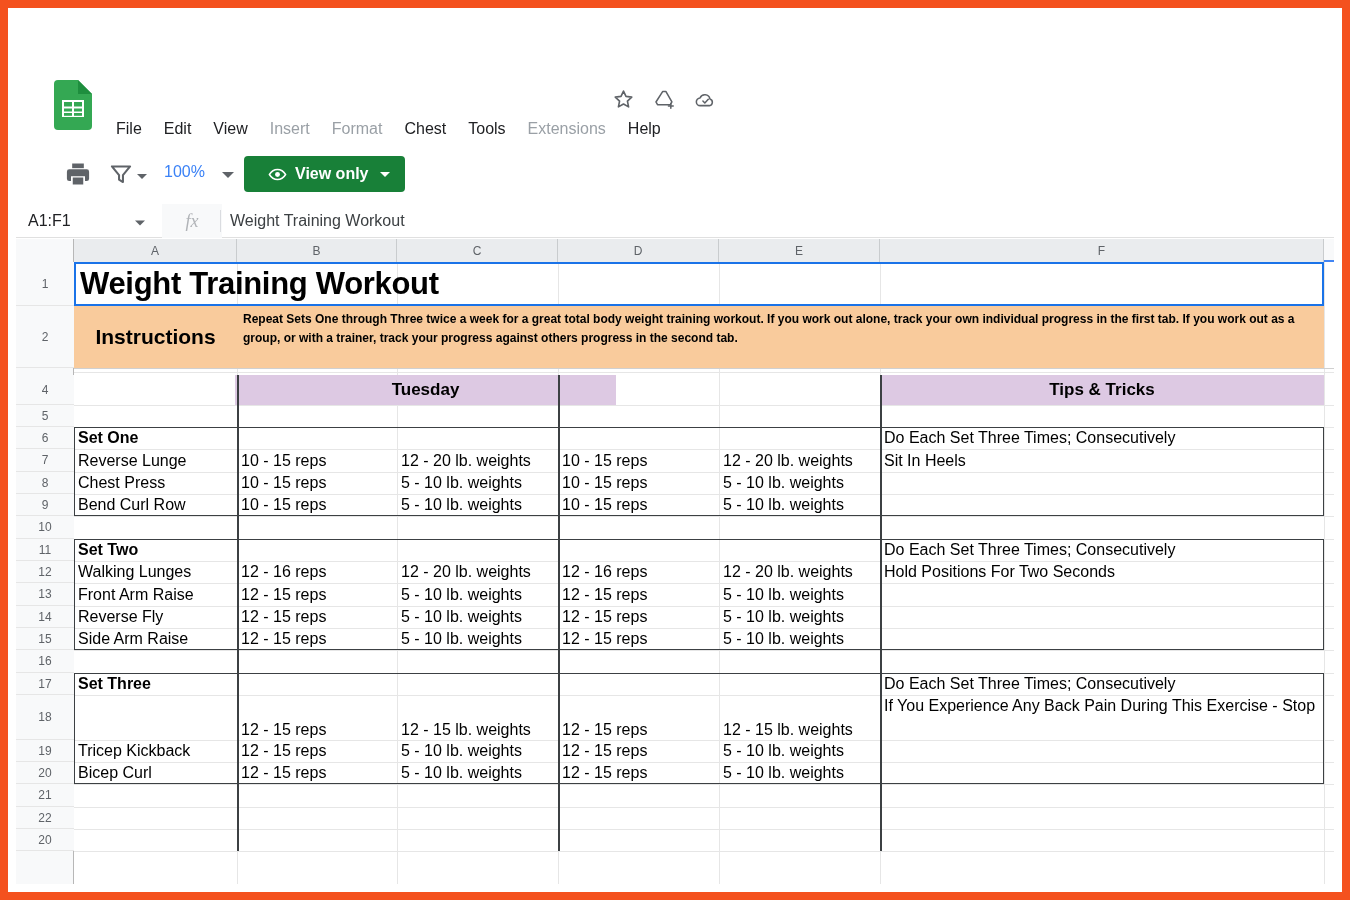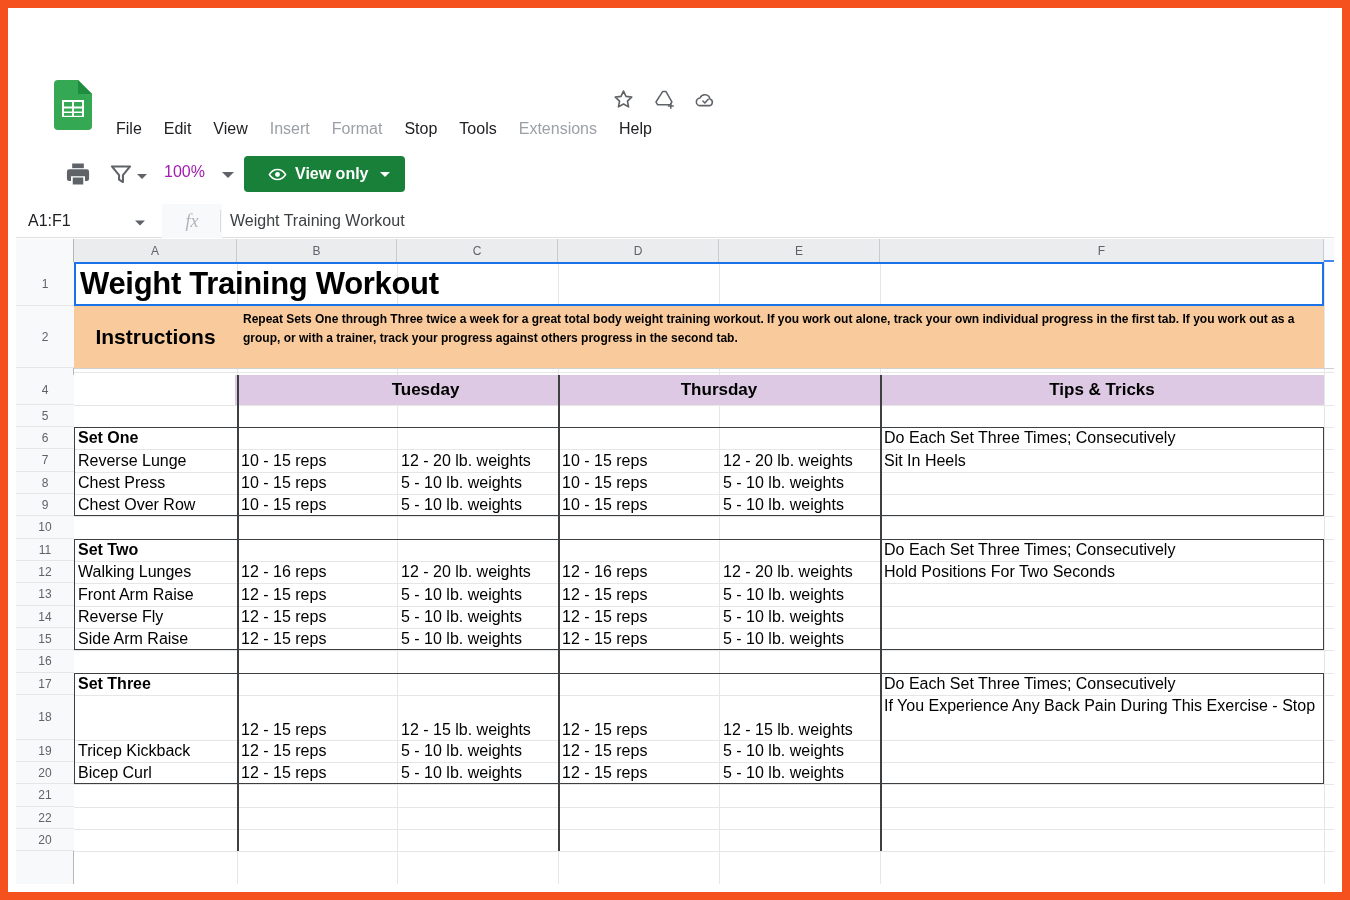--- a/index.html
+++ b/index.html
@@ -52,21 +52,21 @@
   
   .toolbar {
     position: absolute; left: 0; top: 132px; right: 0; height: 56px;
     background: #ffffff;
   }
   .tb-print { position: absolute; left: 48px; top: 12px; width: 28px; height: 28px; cursor: pointer; }
   .tb-filter { position: absolute; left: 92px; top: 12px; width: 26px; height: 28px; cursor: pointer; }
   .tb-filter-caret { position: absolute; left: 120px; top: 24px; width: 12px; height: 8px; cursor: pointer; }
   .tb-zoom {
     position: absolute; left: 148px; top: 15px;
-    font-size: 16px; color: #a21caf; cursor: pointer;
+    font-size: 16px; color: #3b82f6; cursor: pointer;
   }
   .tb-zoom-caret { position: absolute; left: 205px; top: 22px; width: 14px; height: 9px; cursor: pointer; }
   .viewonly {
     position: absolute; left: 228px; top: 8px;
     height: 36px; padding: 0 14px 0 24px;
     background: #188038; color: #ffffff;
     border-radius: 4px; display: flex; align-items: center; gap: 8px;
     font-size: 16px; font-weight: bold; cursor: pointer;
   }
   .viewonly .eye { width: 19px; height: 19px; display: block; }
@@ -205,21 +205,21 @@
         <path d="M9.3 13.6l2 2 3.6-3.8" stroke-linecap="round"></path>
       </svg>
     </div>
 
     <div class="menubar">
       <span class="mi">File</span>
       <span class="mi">Edit</span>
       <span class="mi">View</span>
       <span class="mi dim">Insert</span>
       <span class="mi dim">Format</span>
-      <span class="mi">Stop</span>
+      <span class="mi">Chest</span>
       <span class="mi">Tools</span>
       <span class="mi dim">Extensions</span>
       <span class="mi">Help</span>
     </div>
   </div>
 
   <div class="toolbar">
     <svg class="tb-print" viewBox="0 0 24 24" fill="#5f6368">
       <path d="M7 3h10v4H7z"></path>
       <path d="M4.5 8h15a2 2 0 0 1 2 2v6a2 2 0 0 1-2 2H18v-4H6v4H4.5a2 2 0 0 1-2-2v-6a2 2 0 0 1 2-2z"></path>
@@ -330,21 +330,20 @@
         <div class="cell title-cell" style="left:2px;top:0px;width:1260px;height:44px;">Weight Training Workout</div>
         <div class="sel-overlay" style="left:0px;top:0px;width:1250px;height:44px;"></div>
 
         <div class="instr-band" style="left:0px;top:44px;width:1250px;height:62px;"></div>
         <div class="cell instr-label ctr" style="left:0px;top:44px;width:163px;height:62px;">Instructions</div>
         <div class="instr-text" style="left:163px;top:44px;width:1087px;height:62px;">Repeat Sets One through Three twice a week for a great total body weight training workout.  If you work out alone, track your own individual progress in the first tab.  If you work out as a group, or with a trainer, track your progress against others progress in the second tab.</div>
         <div class="gl-h" style="top:106px;width:1276px;background:#d0d0d0;"></div>
         <div class="gl-h" style="top:110px;width:1276px;background:#e6e6e6;"></div>
 
         <div class="dayhdr" style="left:161px;top:113px;width:381px;height:30px;">Tuesday</div>
-        <div class="dayhdr" style="left:484px;top:113px;width:322px;height:30px;">Thursday</div>
         <div class="dayhdr" style="left:806px;top:113px;width:444px;height:30px;">Tips &amp; Tricks</div>
 
         <div class="thickline" style="left:163px;top:113px;width:1.5px;height:476px;"></div>
         <div class="thickline" style="left:484px;top:113px;width:1.5px;height:476px;"></div>
         <div class="thickline" style="left:806px;top:113px;width:1.5px;height:476px;"></div>
 
         <div class="blockborder" style="left:0px;top:165px;width:1250px;height:89px;"></div>
         <div class="cell bold" style="left:0px;top:165px;width:163px;height:22px;">Set One</div>
         <div class="cell" style="left:806px;top:165px;width:444px;height:22px;">Do Each Set Three Times; Consecutively</div>
 
@@ -354,21 +353,21 @@
         <div class="cell" style="left:484px;top:187px;width:161px;height:23px;">10 - 15 reps</div>
         <div class="cell" style="left:645px;top:187px;width:161px;height:23px;">12 - 20 lb. weights</div>
         <div class="cell" style="left:806px;top:187px;width:444px;height:23px;">Sit In Heels</div>
 
         <div class="cell" style="left:0px;top:210px;width:163px;height:22px;">Chest Press</div>
         <div class="cell" style="left:163px;top:210px;width:160px;height:22px;">10 - 15 reps</div>
         <div class="cell" style="left:323px;top:210px;width:161px;height:22px;">5 - 10 lb. weights</div>
         <div class="cell" style="left:484px;top:210px;width:161px;height:22px;">10 - 15 reps</div>
         <div class="cell" style="left:645px;top:210px;width:161px;height:22px;">5 - 10 lb. weights</div>
 
-        <div class="cell" style="left:0px;top:232px;width:163px;height:22px;">Chest Over Row</div>
+        <div class="cell" style="left:0px;top:232px;width:163px;height:22px;">Bend Curl Row</div>
         <div class="cell" style="left:163px;top:232px;width:160px;height:22px;">10 - 15 reps</div>
         <div class="cell" style="left:323px;top:232px;width:161px;height:22px;">5 - 10 lb. weights</div>
         <div class="cell" style="left:484px;top:232px;width:161px;height:22px;">10 - 15 reps</div>
         <div class="cell" style="left:645px;top:232px;width:161px;height:22px;">5 - 10 lb. weights</div>
 
         <div class="blockborder" style="left:0px;top:277px;width:1250px;height:111px;"></div>
         <div class="cell bold" style="left:0px;top:277px;width:163px;height:22px;">Set Two</div>
         <div class="cell" style="left:806px;top:277px;width:444px;height:22px;">Do Each Set Three Times; Consecutively</div>
 
         <div class="cell" style="left:0px;top:299px;width:163px;height:22px;">Walking Lunges</div>

